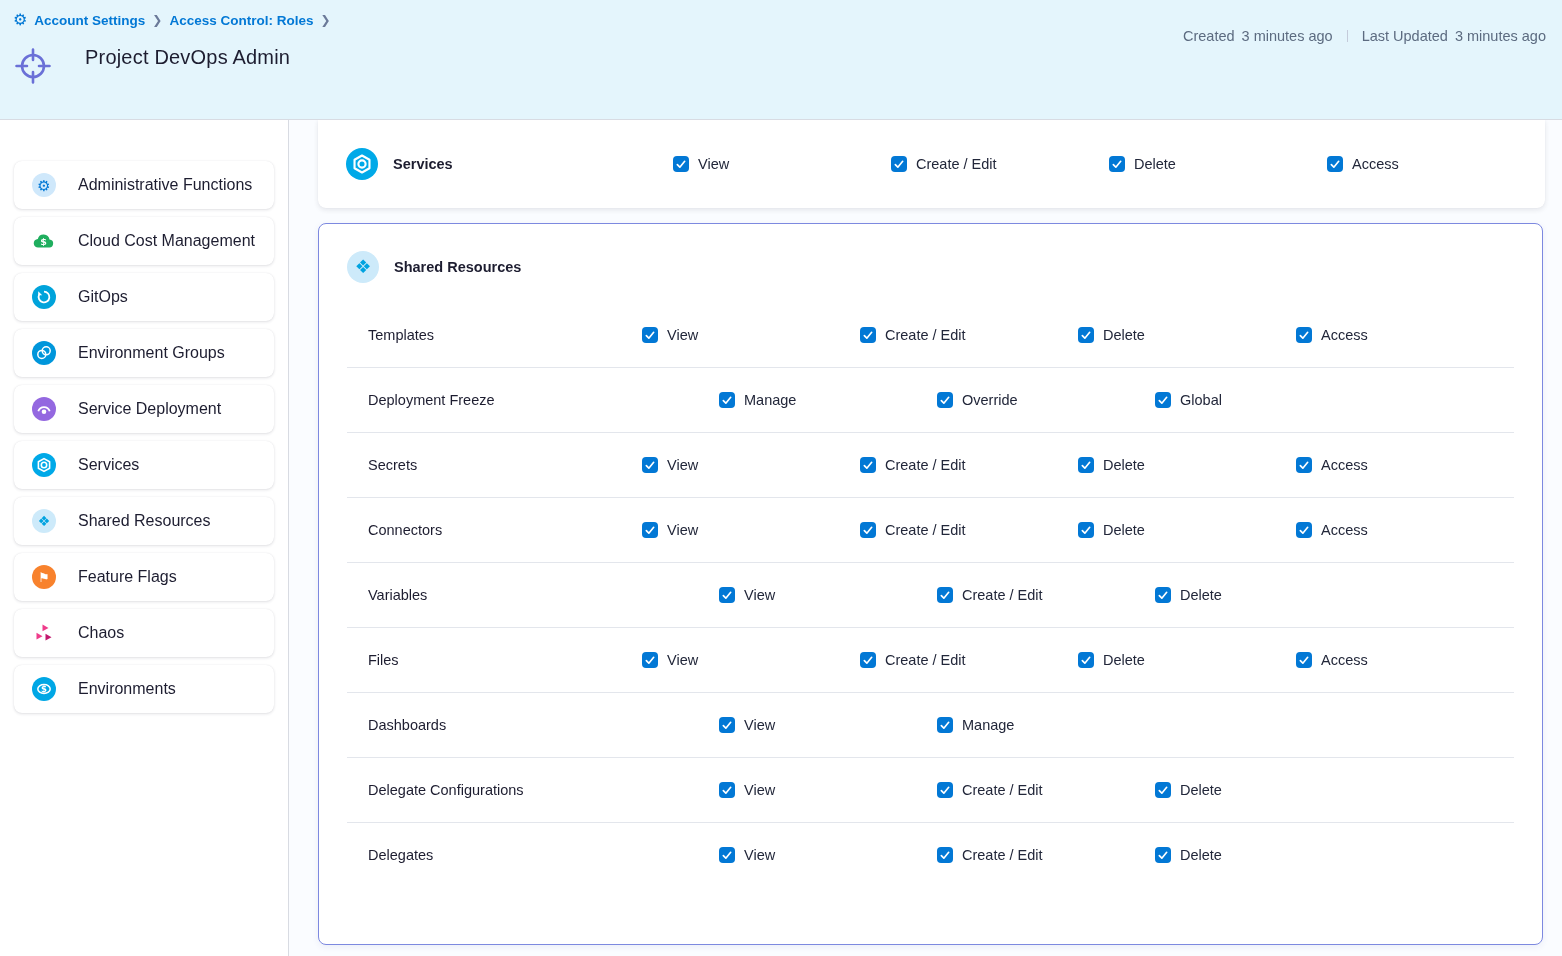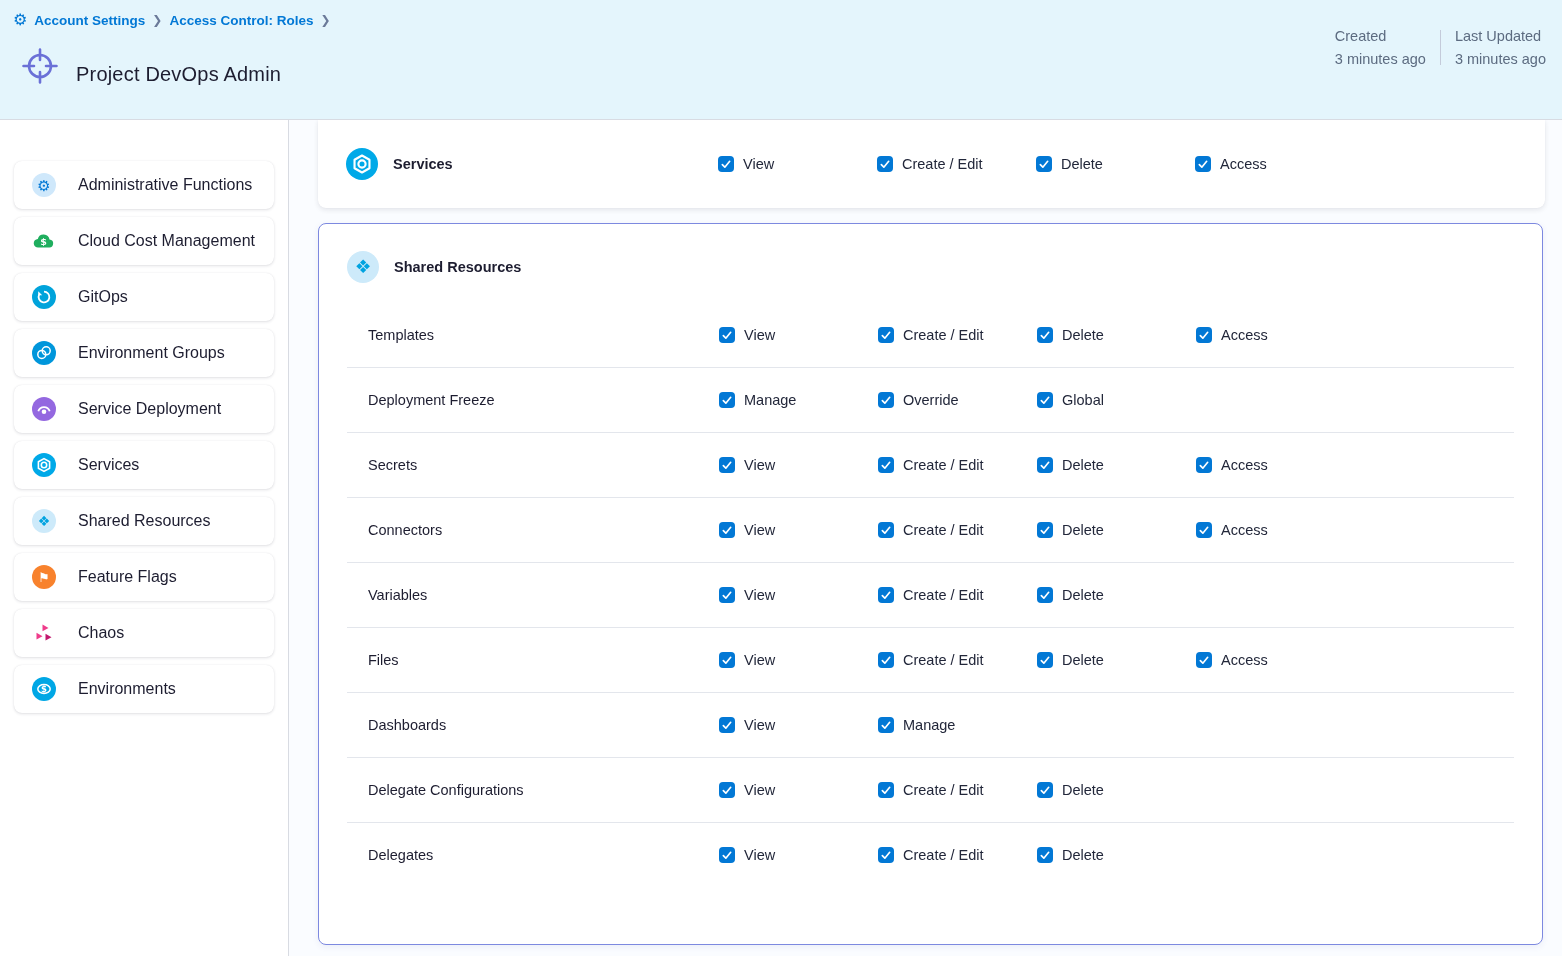--- a/index.html
+++ b/index.html
@@ -10,24 +10,24 @@
   *{margin:0;padding:0;box-sizing:border-box;}
   html,body{width:1562px;height:956px;overflow:hidden;}
   body{font-family:"Liberation Sans","DejaVu Sans",sans-serif;background:var(--content_bg);color:var(--text_dark);}
 
   
   .header{position:relative;height:120px;background:var(--header_bg);border-bottom:1px solid var(--divider);}
   .breadcrumb{position:absolute;left:13px;top:12px;display:flex;align-items:center;gap:7px;font-size:13.5px;font-weight:600;}
   .crumb-gear{color:var(--accent_blue);font-size:16px;line-height:1;}
   .crumb-link{color:var(--accent_blue);cursor:pointer;}
   .crumb-sep{color:#6b7a99;font-size:12px;font-weight:400;}
-  .title-row{position:absolute;left:20px;top:46px;display:flex;align-items:flex-end;gap:16px;}
+  .title-row{position:absolute;left:13px;top:46px;display:flex;align-items:flex-start;gap:32px;}
   .page-title{font-size:20px;font-weight:500;color:var(--text_dark);letter-spacing:.2px;}
   .meta{position:absolute;right:16px;top:28px;display:flex;align-items:stretch;color:var(--text_muted);}
-  .meta-col{display:flex;flex-direction:column;gap:7px;font-size:14.5px;}
+  .meta-col{display:flex;flex-direction:row;gap:7px;font-size:14.5px;}
   .meta-divider{width:1px;background:#c4cbda;margin:2px 14px;}
 
   
   .body{display:flex;height:836px;}
   .sidebar{width:289px;background:var(--sidebar_bg);border-right:1px solid var(--divider);padding:41px 14px 0;flex-shrink:0;}
   .side-item{height:48px;margin-bottom:8px;background:#fff;border-radius:8px;display:flex;align-items:center;padding-left:18px;gap:22px;cursor:pointer;box-shadow:0 1px 3px rgba(40,41,61,.14),0 0 1px rgba(40,41,61,.10);}
   .side-item .label{font-size:16px;color:var(--text_dark);}
   .content{flex:1;padding-left:29px;background:var(--content_bg);}
 
   
@@ -43,21 +43,21 @@
   .shared-card{margin-top:15px;height:722px;border:1px solid var(--card_border);border-radius:8px;box-shadow:0 2px 6px rgba(70,80,160,.08);width:1225px;}
   .shared-header{display:flex;align-items:center;gap:15px;padding:27px 28px 0;}
 
   
   .rows{margin:20px 28px 0;}
   .res-row{display:flex;align-items:center;padding:16px 0;}
   .res-row + .res-row{border-top:1px solid var(--row_separator);}
   .res-label{width:372px;padding-left:21px;font-size:14.5px;color:var(--text_dark);}
   .res-lines{display:flex;flex-direction:column;}
   .perm-line{display:flex;height:32px;align-items:center;}
-  .perm-cell{display:flex;align-items:center;gap:9px;width:159px;}
+  .perm-cell{display:flex;align-items:center;gap:9px;width:218px;}
   .perm-label{font-size:14.5px;color:#22273a;}
   .checkbox{width:16px;height:16px;border-radius:4px;background:var(--accent_blue);display:inline-flex;align-items:center;justify-content:center;cursor:pointer;flex-shrink:0;}
   .checkbox svg{width:10px;height:9px;}
 </style>
 </head>
 <body>
 
 <div class="header">
   <div class="breadcrumb">
     <span class="crumb-gear icon">⚙</span>

